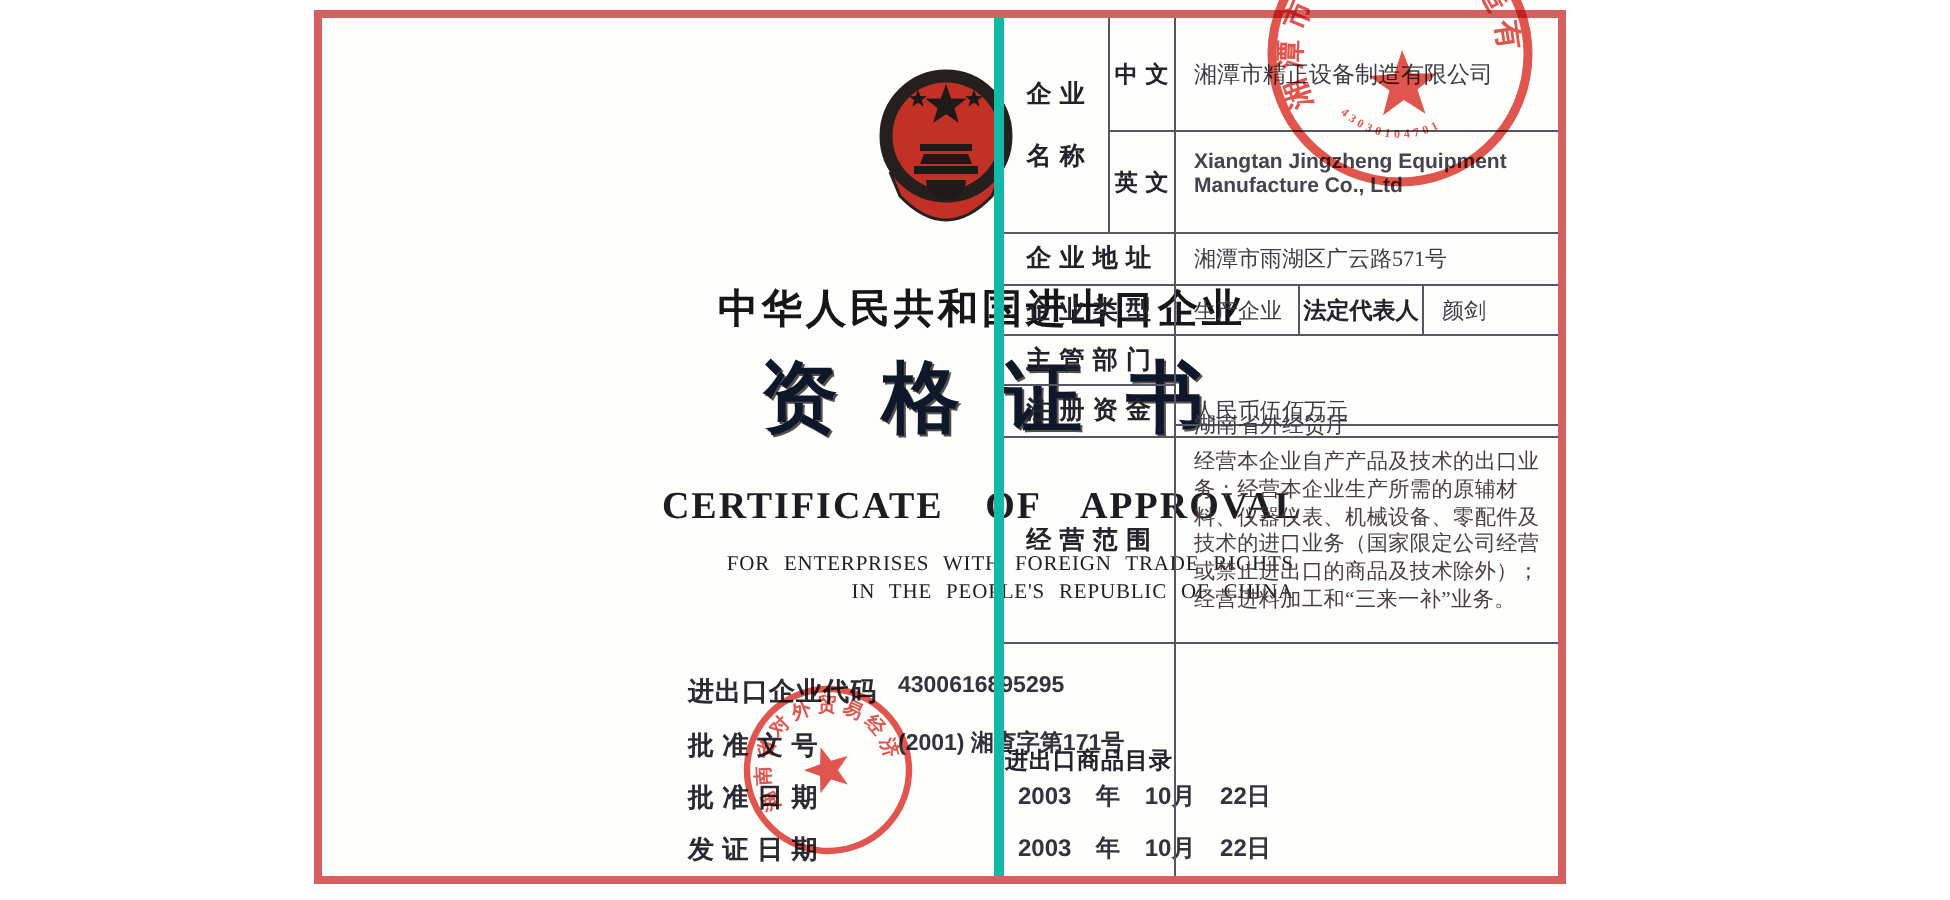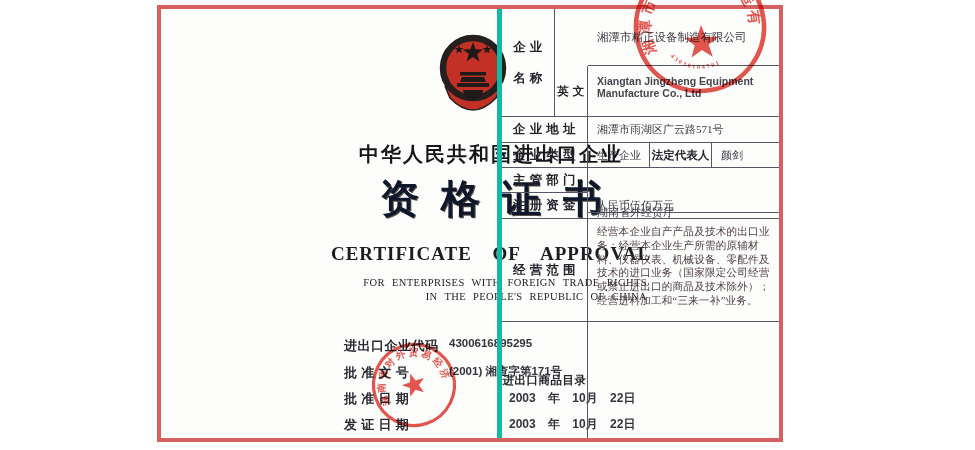--- a/index.html
+++ b/index.html
@@ -97,20 +97,21 @@
       <span class="info-label">发 证 日 期</span>
       <span class="info-val date">2003 年 10月 22日</span>
     </div>
   </div>
 
   <div class="table">
     <div class="cell lbl name-big">
       <span>企 业</span>
       <span>名 称</span>
     </div>
+    <div class="cell lbl" style="grid-row:1; grid-column:2; font-size:11.5px;">中 文</div>
     <div class="cell val" style="grid-row:1; grid-column:3; font-size:11.5px;">湘潭市精正设备制造有限公司</div>
     <div class="cell lbl" style="grid-row:2; grid-column:2; font-size:11.5px;">英 文</div>
     <div class="cell val en-name" style="grid-row:2; grid-column:3;">
       <span style="width:160px;">Xiangtan Jingzheng Equipment Manufacture Co., Ltd</span>
     </div>
 
     <div class="cell lbl lbl-span" style="grid-row:3;">企 业 地 址</div>
     <div class="cell val" style="grid-row:3; grid-column:3;">湘潭市雨湖区广云路571号</div>
 
     <div class="cell lbl lbl-span" style="grid-row:4;">企 业 类 型</div>

